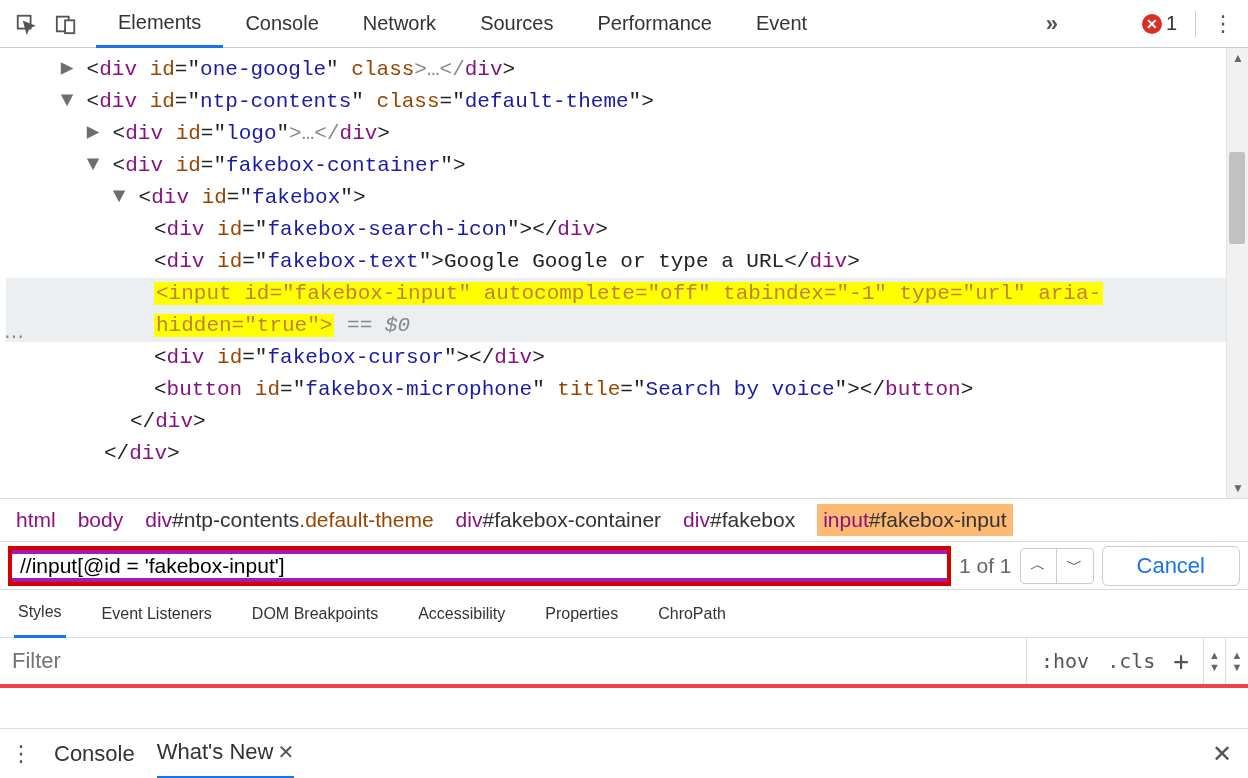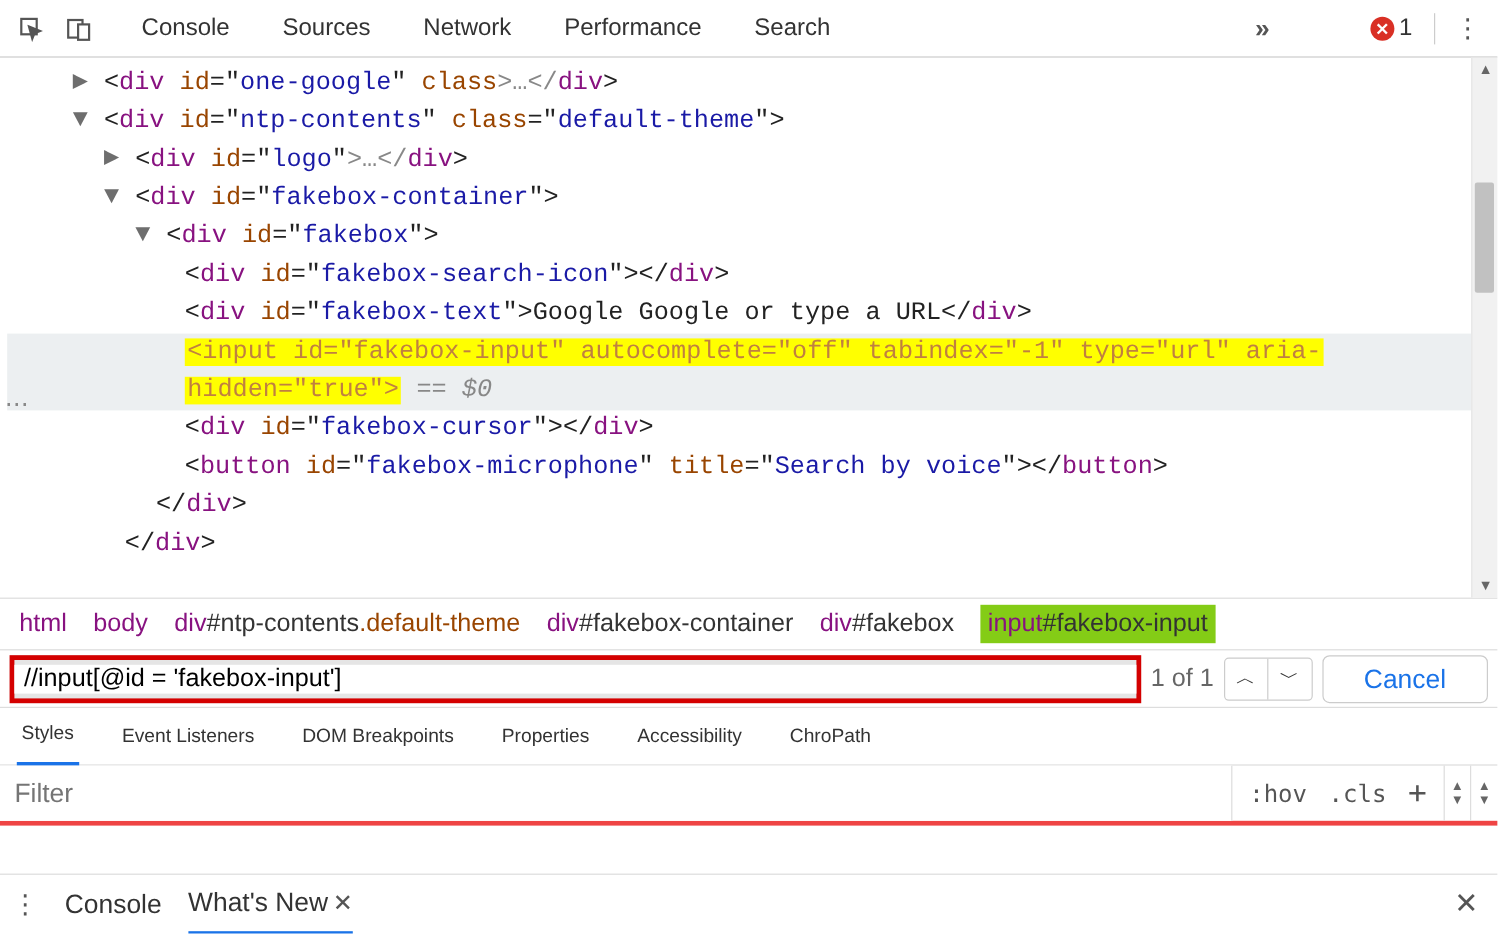--- a/index.html
+++ b/index.html
@@ -110,32 +110,32 @@
   .crumbs {
     height:44px; border-top:1px solid #ddd; border-bottom:1px solid #ddd;
     display:flex; align-items:center; gap:22px;
     padding:0 16px;
     font-size:21px;
   }
   .crumb { white-space:nowrap; }
   .c-tag{color:#881280;}
   .c-id{color:#333;}
   .c-cls{color:#994500;}
-  .crumb.sel { background:#84cc16; padding:4px 6px;}
+  .crumb.sel { background:#fdba74; padding:4px 6px;}
 
   
   .search-row {
     height:48px; display:flex; align-items:center; gap:8px;
     padding:6px 8px; border-bottom:1px solid #ddd;
   }
   .search-input-wrap {
     flex:1; display:flex; align-items:center;
     border: 4px solid #d40000;
     height:40px;
-    background:#e5e5e5;
+    background:#a21caf;
   }
   .search-input {
     flex:1; border:none; outline:none; font-size:21px;
     padding:0 8px; font-family: inherit;
   }
   .match-count { font-size:21px; color:#666; white-space:nowrap;}
   .nav-arrows {
     display:flex; border:1px solid #ccc; border-radius:4px;
     height:36px;
   }
@@ -206,25 +206,26 @@
         <path d="M10 10 L20 14 L15 16 L13 21 Z" fill="#555"></path>
       </svg>
   </div>
   <div class="tb-btn">
     <svg width="22" height="22" viewBox="0 0 24 24" fill="none" stroke="#555" stroke-width="2">
         <rect x="2" y="4" width="13" height="16"></rect>
         <rect x="11" y="8" width="10" height="14" fill="#fff" stroke="#555"></rect>
       </svg>
   </div>
   <div style="width:10px"></div>
+  <div class="tab active">Elements</div>
   <div class="tab">Console</div>
+  <div class="tab">Network</div>
   <div class="tab">Sources</div>
-  <div class="tab">Network</div>
   <div class="tab">Performance</div>
-  <div class="tab">Search</div>
+  <div class="tab">Event</div>
   <div class="spacer"></div>
   <div class="tb-btn" style="font-size:22px;font-weight:bold;">»</div>
   <div style="width:60px"></div>
   <div class="err-badge">
     <div class="err-circle">✕</div>
     <span>1</span>
   </div>
   <div class="vsep"></div>
   <div class="kebab">⋮</div>
 </div>
@@ -327,22 +328,22 @@
     <div>︿</div>
     <div>﹀</div>
   </div>
   <button class="cancel-btn">Cancel</button>
 </div>
 
 <div class="styles-tabs">
   <div class="stab active">Styles</div>
   <div class="stab">Event Listeners</div>
   <div class="stab">DOM Breakpoints</div>
+  <div class="stab">Accessibility</div>
   <div class="stab">Properties</div>
-  <div class="stab">Accessibility</div>
   <div class="stab">ChroPath</div>
 </div>
 
 <div class="filter-row">
   <input class="filter-input" placeholder="Filter" style="">
   <div class="style-tools">
     <span>:hov</span>
     <span>.cls</span>
     <span style="font-size:26px;">+</span>
   </div>

